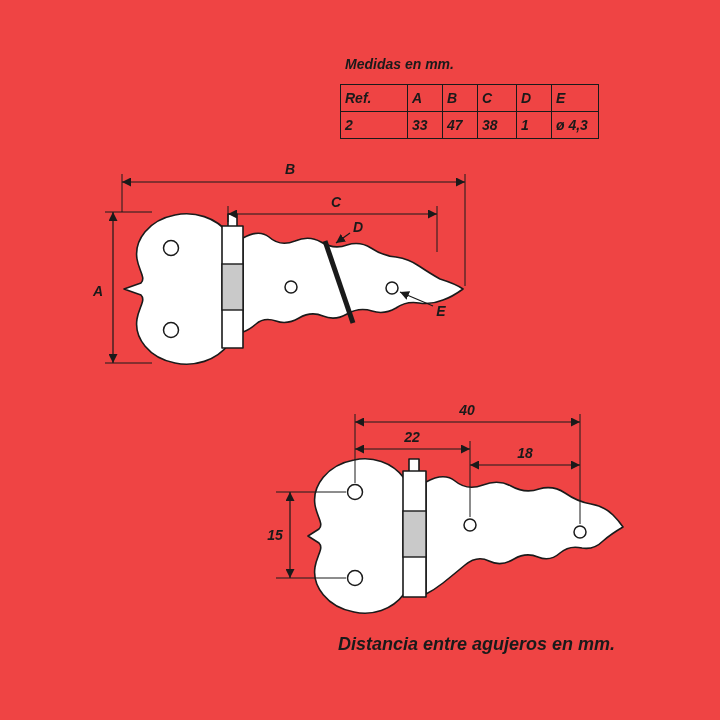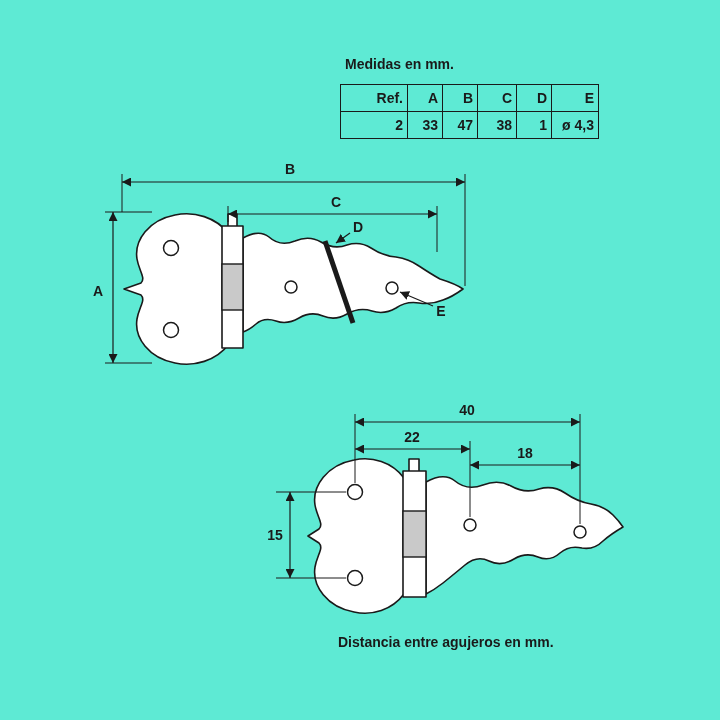--- a/index.html
+++ b/index.html
@@ -1,33 +1,33 @@
 <!DOCTYPE html>
 <html><head>
 <meta charset="utf-8">
 <style>
   html,body { margin:0; padding:0; background:#fff; }
   .canvas {
-    position:relative; width:720px; height:720px; background:#5eead4;
-    font-family:"Liberation Sans", sans-serif; overflow:hidden;
+    position:relative; width:720px; height:720px; background:#ef4444;
+    font-family:"Liberation Sans", sans-serif; overflow:hidden;font-style:italic;
   }
   .title {
     position:absolute; left:345px; top:56px;
     font-size:14px; font-weight:bold; color:#1a1a1a;
   }
   .caption {
     position:absolute; left:338px; top:634px;
-    font-size:14px; font-weight:bold; color:#1a1a1a;text-align:center;
+    font-size:18px; font-weight:bold; color:#1a1a1a;text-align:center;
   }
   table.meas {
     position:absolute; left:340px; top:84px;
     border-collapse:collapse; font-size:14px; color:#1a1a1a;
   }
   table.meas th, table.meas td {
-    border:1.4px solid #1a1a1a; font-weight:bold; text-align:right;
+    border:1.4px solid #1a1a1a; font-weight:bold; text-align:left;
     padding:3px 4px; height:20px;
   }
   .col-ref { width:58px; }
   .col-a, .col-b { width:26px; }
   .col-c { width:30px; }
   .col-d { width:26px; }
   .col-e { width:38px; }
   svg.drawing { position:absolute; left:0; top:0; }
   .outline { fill:#ffffff; stroke:#1a1a1a; stroke-width:1.6; stroke-linejoin:round; }
   .knuckle-mid { fill:#c9c9c9; stroke:#1a1a1a; stroke-width:1.4; }

